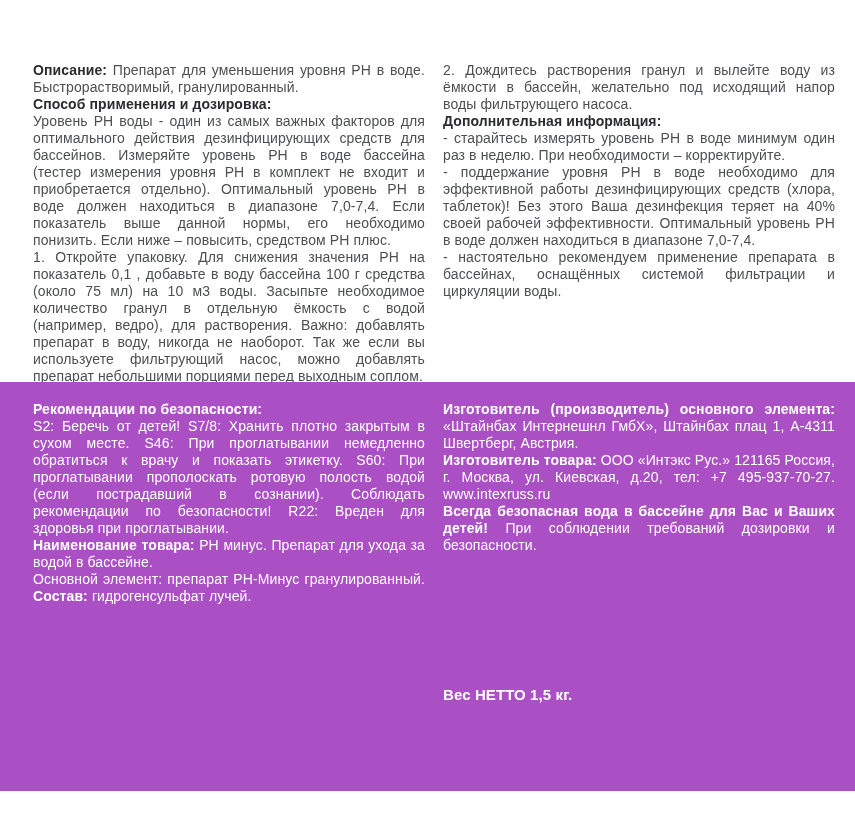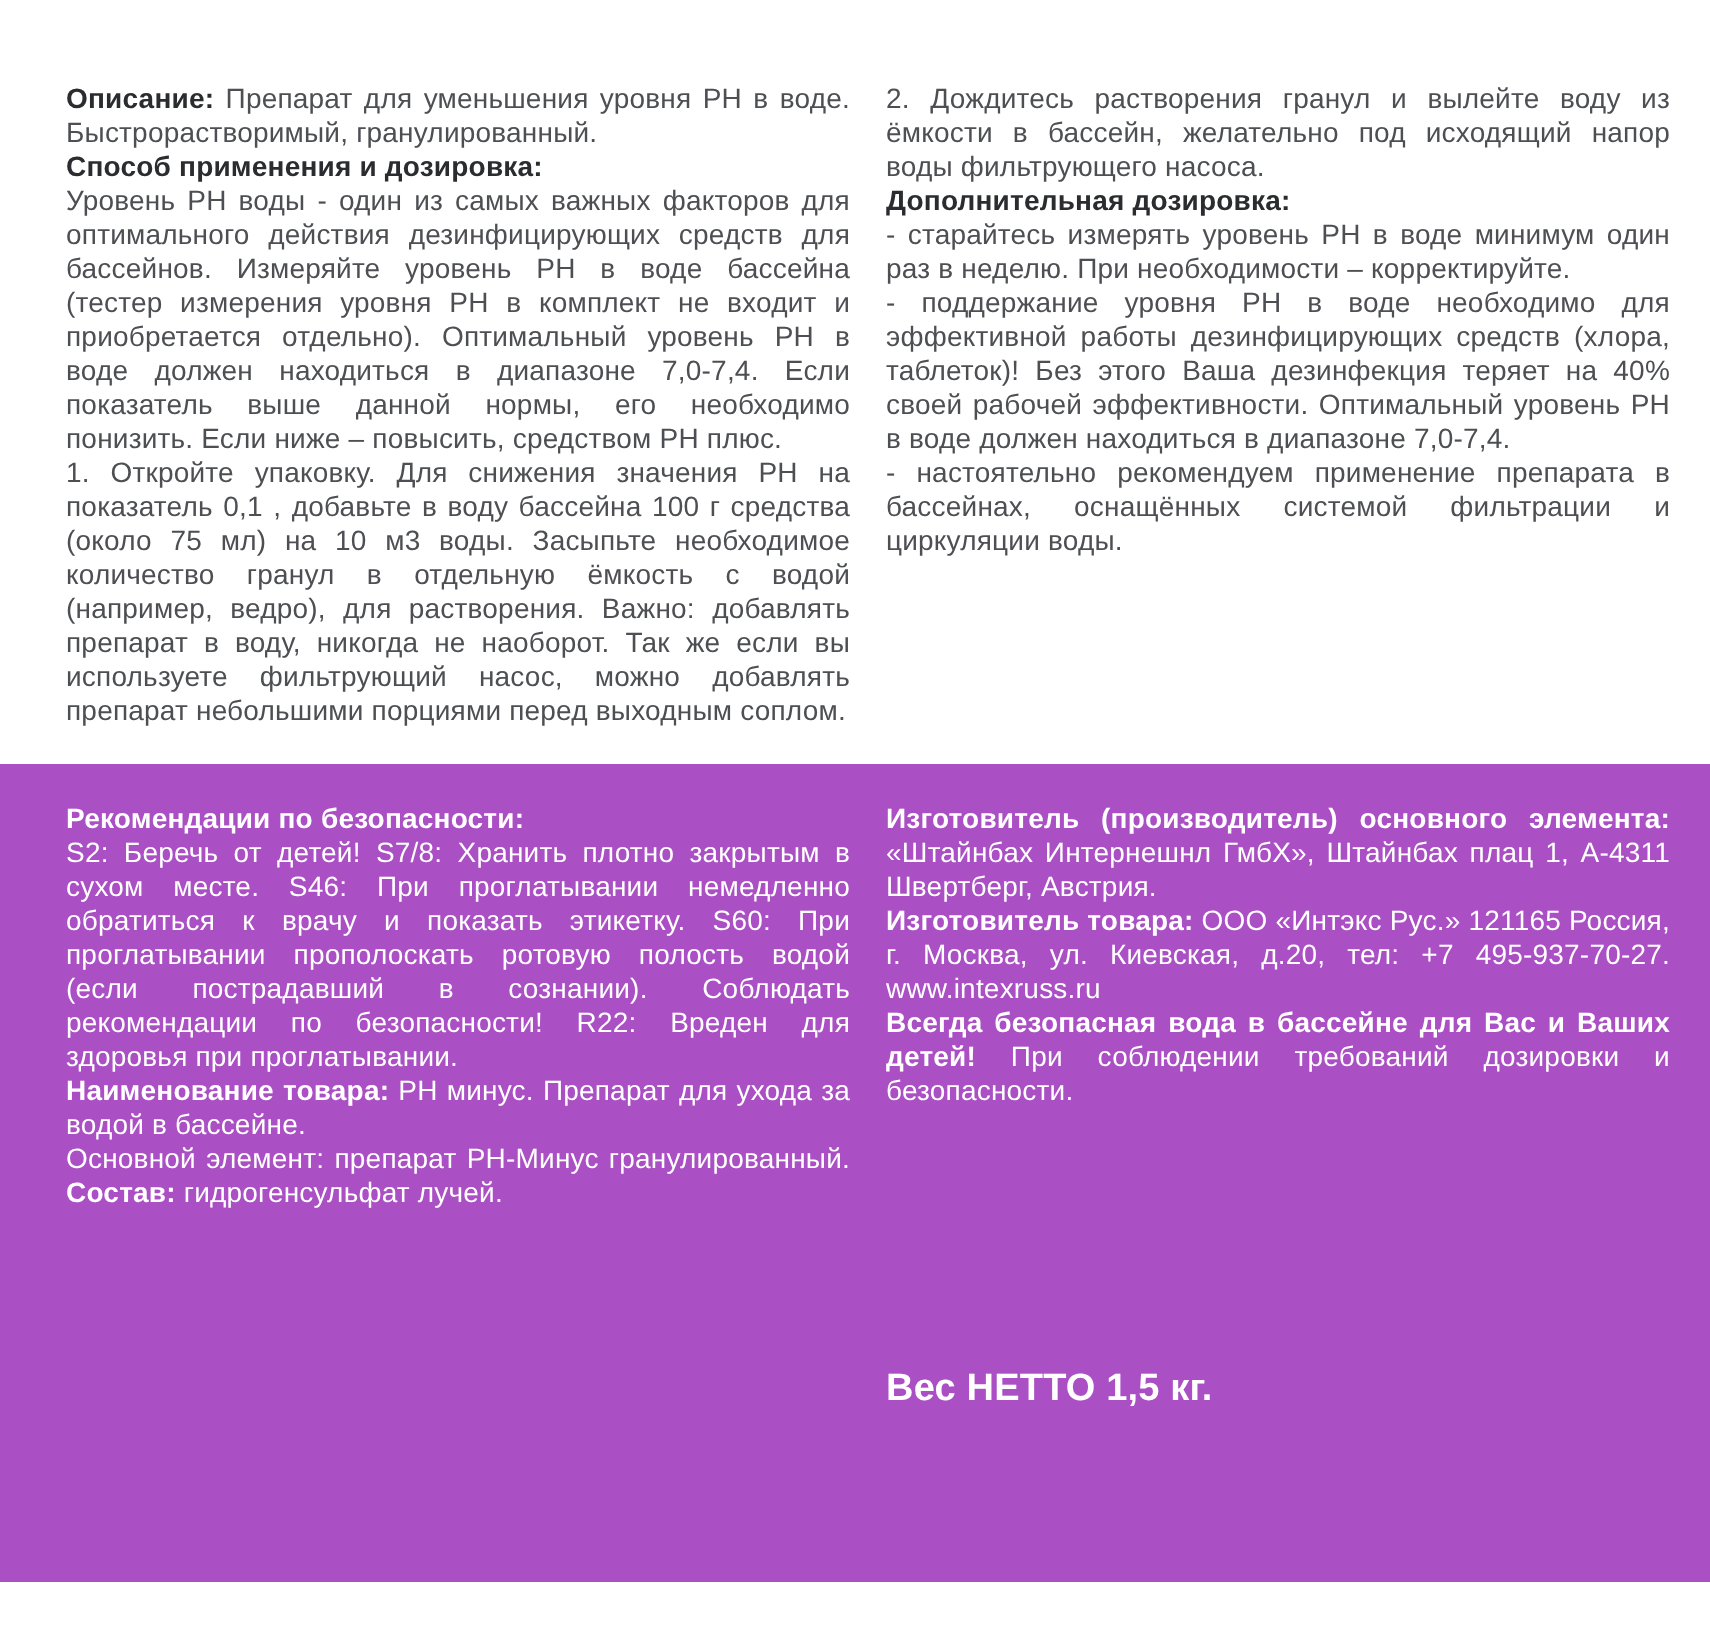--- a/index.html
+++ b/index.html
@@ -7,21 +7,21 @@
     width: 855px; height: 815px;
     background: #ffffff;
     font-family: "Liberation Sans", sans-serif;
     position: relative;
     overflow: hidden;
   }
   section { box-sizing: border-box; position: absolute; left: 0; width: 855px; }
   .top-section {
     top: 0; height: 406px;
     background: #ffffff;
-    padding: 41px 20px 0 33px;
+    padding: 62px 20px 0 33px;
   }
   .safety-section {
     top: 382px; height: 409px;
     background: #ab4fc5;
     padding: 19px 20px 0 33px;
   }
   .columns { display: flex; gap: 18px; }
   .col {
     width: 392px;
     font-size: 14px;
@@ -31,42 +31,42 @@
   }
   p { margin: 0; }
   b, .bold-line { font-weight: bold; }
   .top-section .col { color: #4d4f53; }
   .top-section b, .top-section .bold-line { color: #2b2c30; }
   .safety-section .col { color: #ffffff; }
   .gap-above { margin-top: 0; }
   .net-weight {
     margin-top: 132px;
     font-weight: bold;
-    font-size: 19px;
+    font-size: 15px;
     text-align: left;
   }
 </style>
 </head>
 <body>
 
 <div>
 
   <section class="top-section">
     <div class="columns">
 
       <div class="col">
         <p><b>Описание:</b> <span>Препарат для уменьшения уровня PH в воде. Быстрорастворимый, гранулированный.</span></p>
         <p class="bold-line">Способ применения и дозировка:</p>
         <p>Уровень PH воды - один из самых важных факторов для оптимального действия дезинфицирующих средств для бассейнов. Измеряйте уровень PH в воде бассейна (тестер измерения уровня PH в комплект не входит и приобретается отдельно). Оптимальный уровень PH в воде должен находиться в диапазоне 7,0-7,4. Если показатель выше данной нормы, его необходимо понизить. Если ниже – повысить, средством PH плюс.</p>
         <p>1. Откройте упаковку. Для снижения значения PH на показатель 0,1 , добавьте в воду бассейна 100 г средства (около 75 мл) на 10 м3 воды. Засыпьте необходимое количество гранул в отдельную ёмкость с водой (например, ведро), для растворения. Важно: добавлять препарат в воду, никогда не наоборот. Так же если вы используете фильтрующий насос, можно добавлять препарат небольшими порциями перед выходным соплом.</p>
       </div>
 
       <div class="col">
         <p>2. Дождитесь растворения гранул и вылейте воду из ёмкости в бассейн, желательно под исходящий напор воды фильтрующего насоса.</p>
-        <p class="bold-line">Дополнительная дозировка:</p>
+        <p class="bold-line">Дополнительная информация:</p>
         <p>- старайтесь измерять уровень PH в воде минимум один раз в неделю. При необходимости – корректируйте.</p>
         <p>- поддержание уровня PH в воде необходимо для эффективной работы дезинфицирующих средств (хлора, таблеток)! Без этого Ваша дезинфекция теряет на 40% своей рабочей эффективности. Оптимальный уровень PH в воде должен находиться в диапазоне 7,0-7,4.</p>
         <p>- настоятельно рекомендуем применение препарата в бассейнах, оснащённых системой фильтрации и циркуляции воды.</p>
       </div>
 
     </div>
   </section>
 
   <section class="safety-section">
     <div class="columns">

